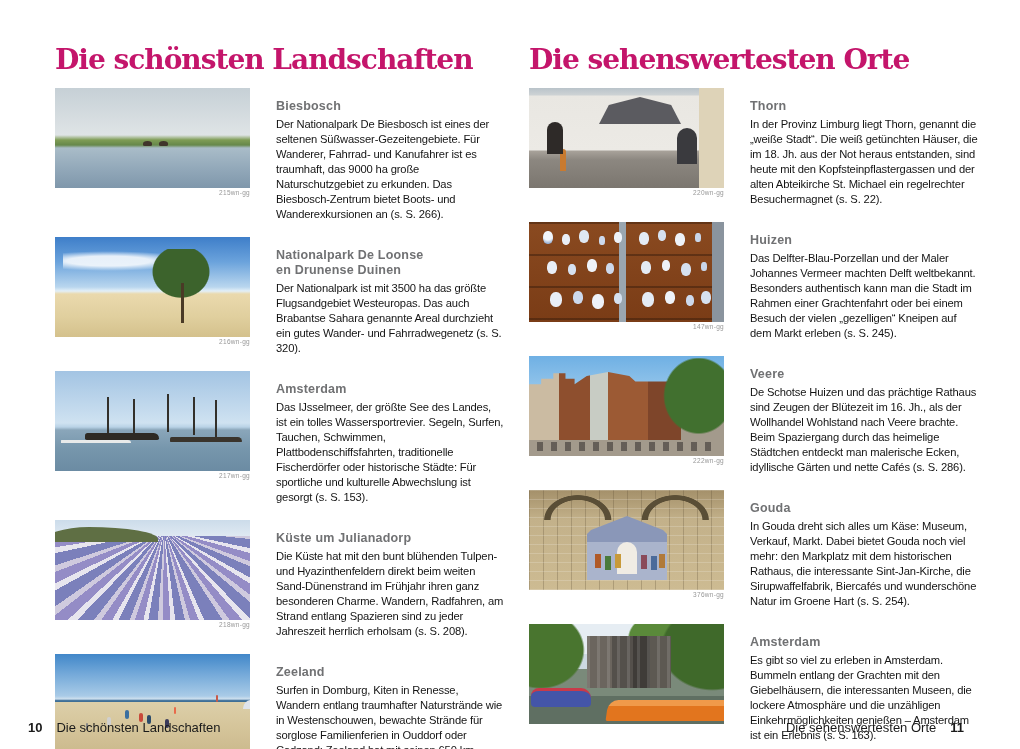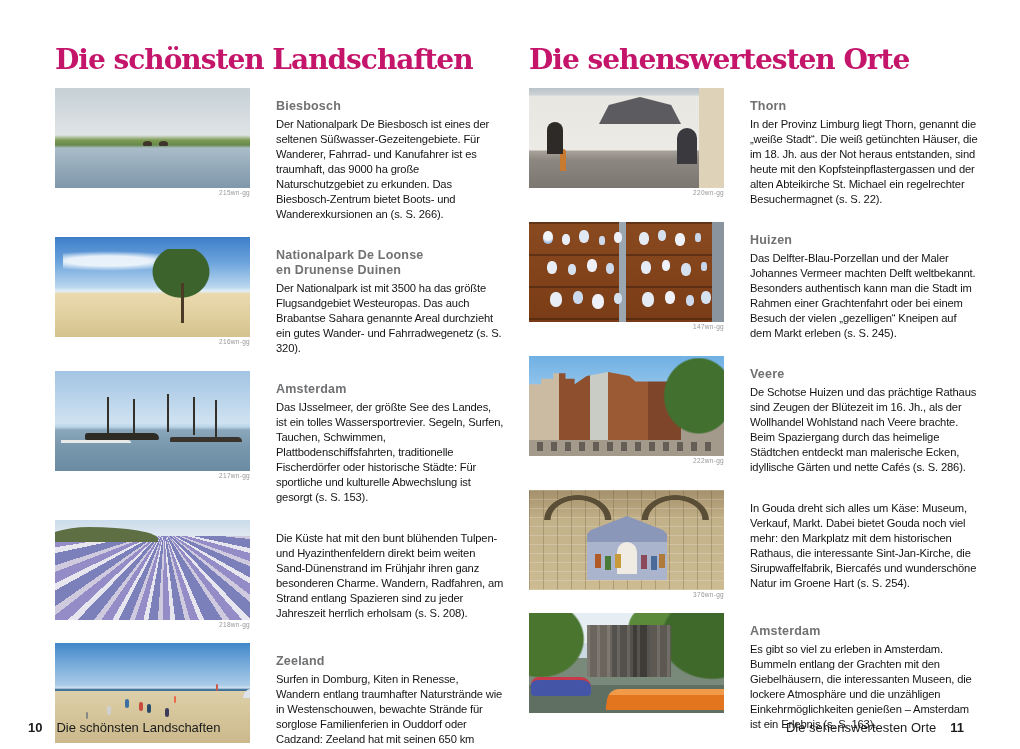--- a/index.html
+++ b/index.html
@@ -196,20 +196,21 @@
         <p>Das IJsselmeer, der größte See des Landes, ist ein tolles Wassersportrevier. Segeln, Surfen, Tauchen, Schwimmen, Plattbodenschiffsfahrten, traditionelle Fischerdörfer oder historische Städte: Für sportliche und kulturelle Abwechslung ist gesorgt (s. S. 153).</p>
       </div>
     </div>
 
     <div class="entry">
       <div class="figure">
         <div class="photo p-julianadorp"></div>
         <div class="credit">218wn-gg</div>
       </div>
       <div class="entry-text">
+        <h3>Küste um Julianadorp</h3>
         <p>Die Küste hat mit den bunt blühenden Tulpen- und Hyazinthenfeldern direkt beim weiten Sand-Dünenstrand im Frühjahr ihren ganz besonderen Charme. Wandern, Radfahren, am Strand entlang Spazieren sind zu jeder Jahreszeit herrlich erholsam (s. S. 208).</p>
       </div>
     </div>
 
     <div class="entry">
       <div class="figure">
         <div class="photo p-zeeland">
           <div class="people-shape"></div>
         </div>
 
@@ -269,20 +270,21 @@
     </div>
 
     <div class="entry">
       <div class="figure">
         <div class="photo p-gouda">
           <div class="carillon-shape"></div>
         </div>
         <div class="credit">376wn-gg</div>
       </div>
       <div class="entry-text">
+        <h3>Gouda</h3>
         <p>In Gouda dreht sich alles um Käse: Museum, Verkauf, Markt. Dabei bietet Gouda noch viel mehr: den Markplatz mit dem historischen Rathaus, die interessante Sint-Jan-Kirche, die Sirupwaffelfabrik, Biercafés und wunderschöne Natur im Groene Hart (s. S. 254).</p>
       </div>
     </div>
 
     <div class="entry">
       <div class="figure">
         <div class="photo p-amsterdam">
           <div class="boats-shape"></div>
         </div>
 

